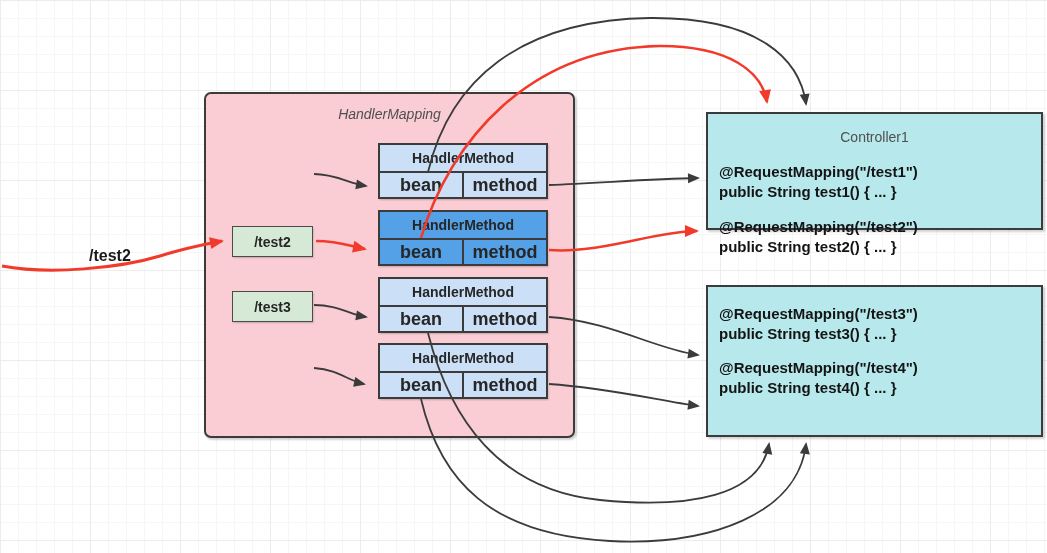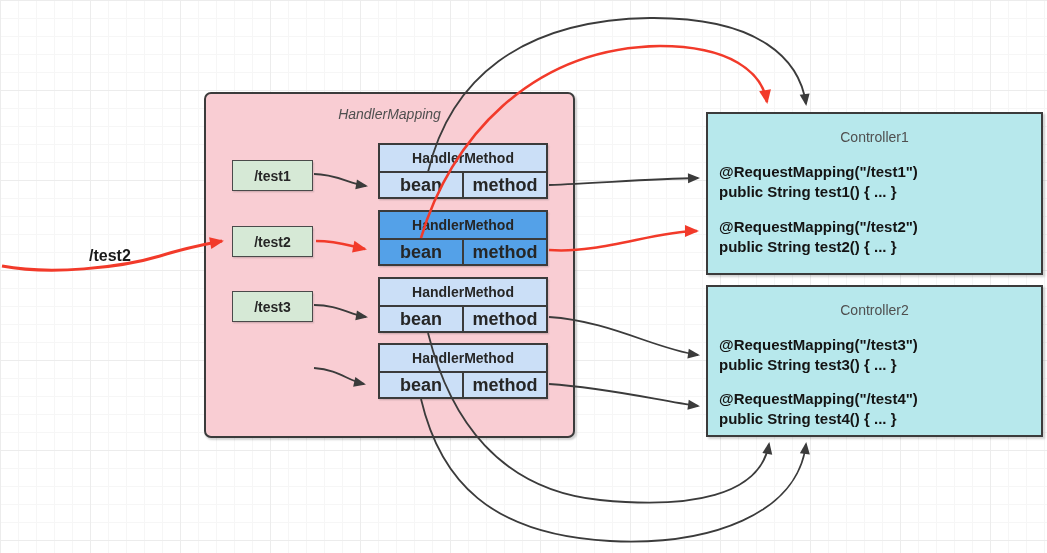--- a/index.html
+++ b/index.html
@@ -76,21 +76,20 @@
   .mk-red{fill:var(--red);}
 </style>
 </head>
 <body>
 
 <div class="canvas">
 
   <div class="abs shape-box hm-box"></div>
   <div class="abs hm-title">HandlerMapping</div>
 
-  <div class="abs path-box" style="top:160px">/test1</div>
   <div class="abs path-box" style="top:226px">/test2</div>
   <div class="abs path-box" style="top:291px">/test3</div>
 
   <div class="abs hm-table" style="top:143px">
     <div class="hdr">HandlerMethod</div>
     <div class="cells">
       <div class="cell bean">bean</div>
       <div class="cell">method</div>
     </div>
   </div>
@@ -112,34 +111,33 @@
   </div>
 
   <div class="abs hm-table" style="top:343px">
     <div class="hdr">HandlerMethod</div>
     <div class="cells">
       <div class="cell bean">bean</div>
       <div class="cell">method</div>
     </div>
   </div>
 
-  <div class="abs controller" style="top:112px; height:163px;">
+  <div class="abs controller" style="top:112px; height:118px;">
     <div class="c-title">Controller1</div>
     <div class="m-group">
       <div class="m-line">@RequestMapping("/test1")</div>
       <div class="m-line">public String test1() { ... }</div>
     </div>
     <div class="m-group" style="margin-top:15px;">
       <div class="m-line">@RequestMapping("/test2")</div>
       <div class="m-line">public String test2() { ... }</div>
     </div>
   </div>
 
   <div class="abs controller" style="top:285px; height:152px;">
-    <div class="c-title">Controller2</div>
     <div class="m-group">
       <div class="m-line">@RequestMapping("/test3")</div>
       <div class="m-line">public String test3() { ... }</div>
     </div>
     <div class="m-group" style="margin-top:14px;">
       <div class="m-line">@RequestMapping("/test4")</div>
       <div class="m-line">public String test4() { ... }</div>
     </div>
   </div>
 

